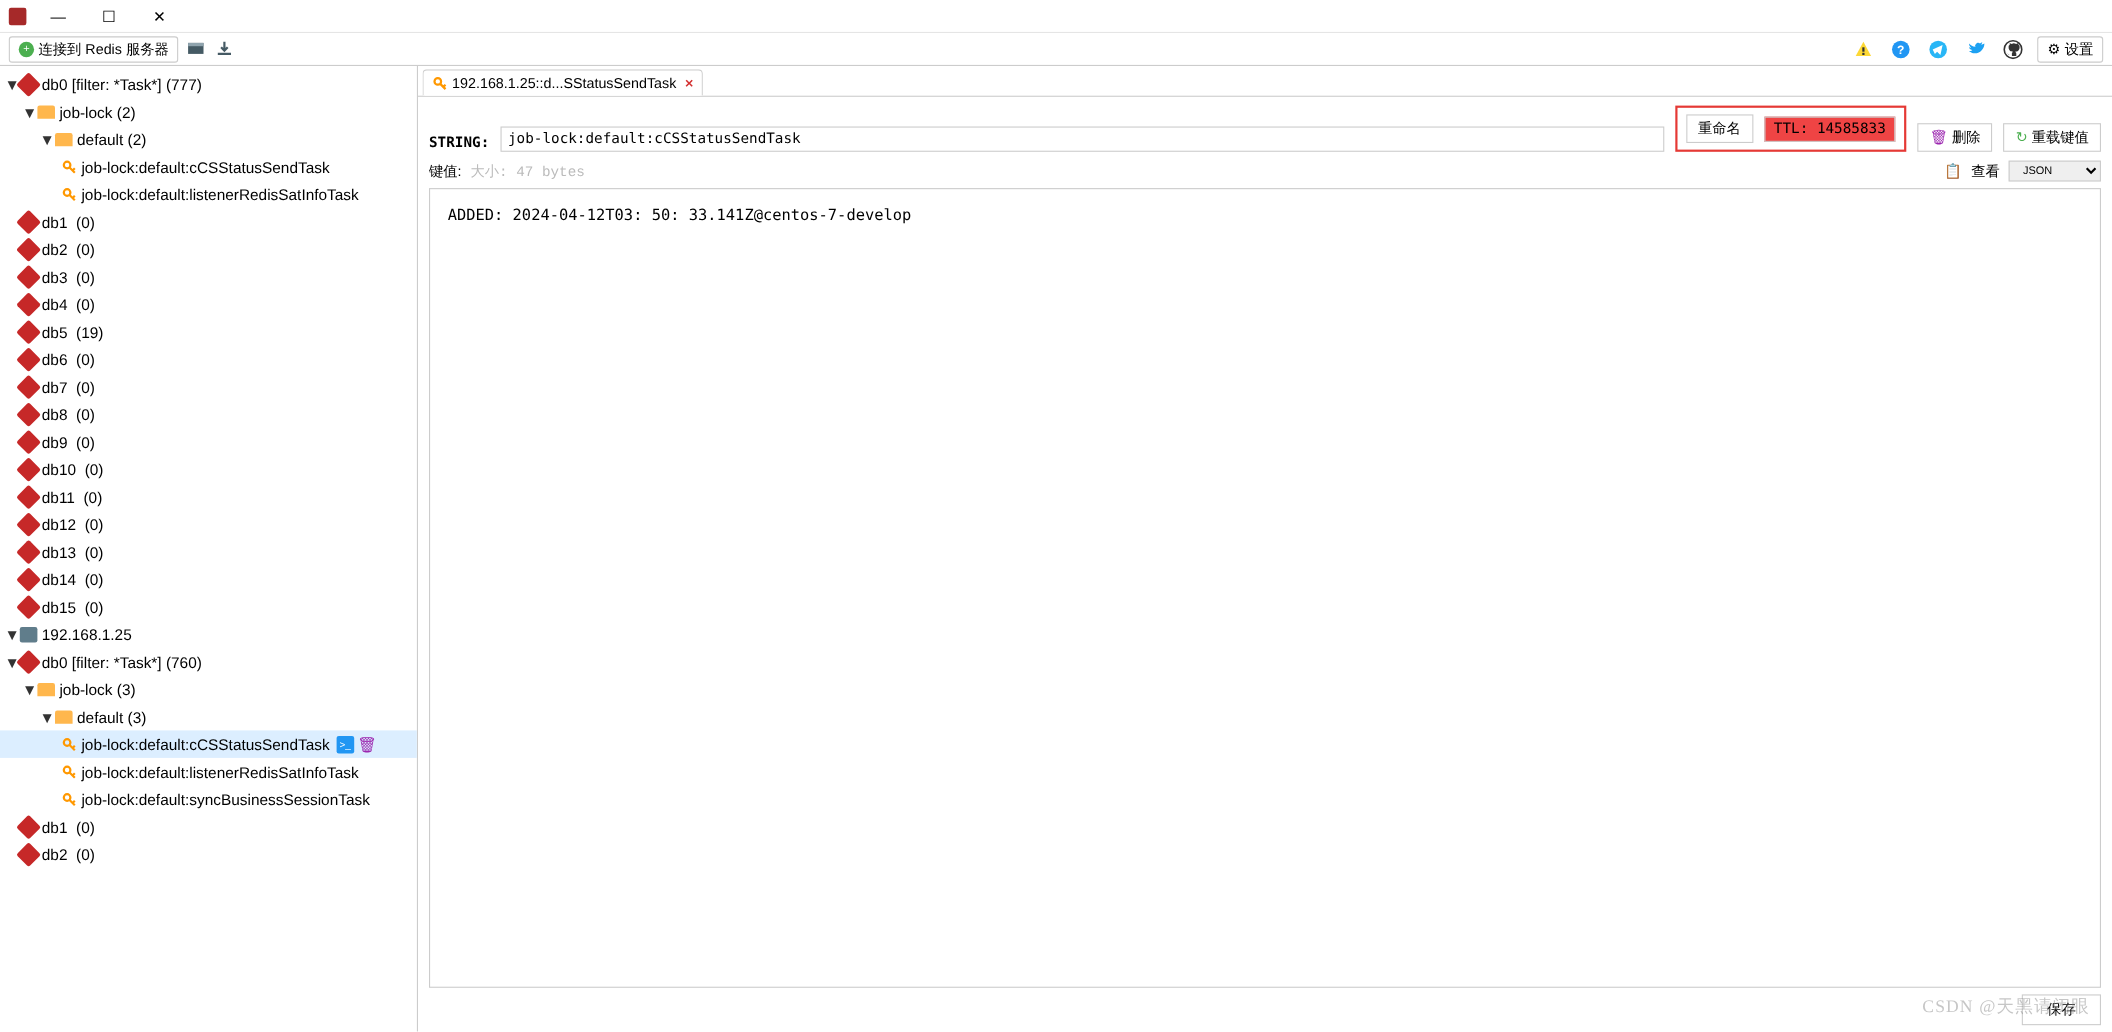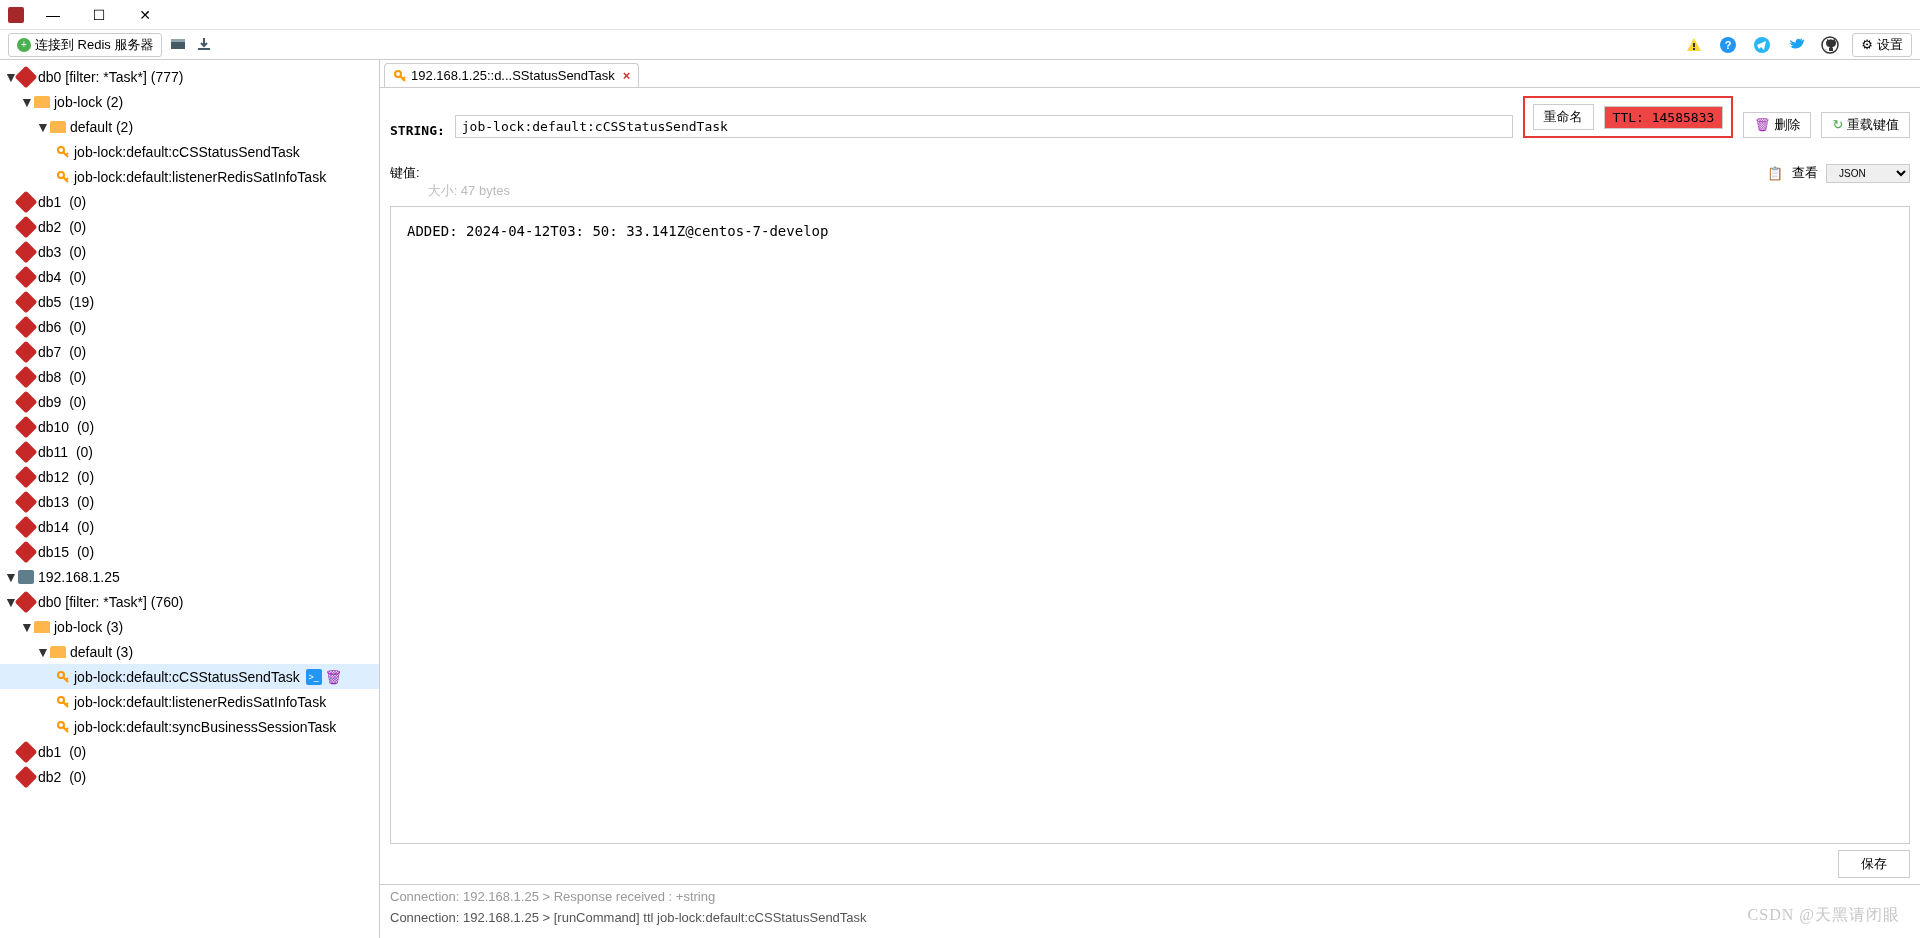--- a/index.html
+++ b/index.html
@@ -31,21 +31,21 @@
 .tab .close { color: #d32f2f; cursor: pointer; font-weight: bold; margin-left: 4px; }
 .detail-header { padding: 8px 10px; display: flex; align-items: flex-end; gap: 10px; }
 .detail-header .type { font-weight: bold; font-family: monospace; }
 .key-input { flex: 1; border: 1px solid #ccc; padding: 3px 6px; font-family: "SimSun", monospace; font-size: 13px; }
 .highlight-box { border: 2px solid #e53935; padding: 6px 8px; display: flex; gap: 10px; align-items: center; }
 .small-btn { border: 1px solid #ccc; padding: 3px 10px; background: #fff; cursor: pointer; font-size: 13px; }
 .ttl-box { border: 1px solid #ccc; padding: 3px 8px; font-family: monospace; font-size: 13px; background:#ef4444; }
 .del-icon { color: #9c27b0; }
 .reload-icon { color: #4caf50; }
 .value-header { padding: 0 10px 6px 10px; display: flex; align-items: center; gap: 8px; font-size: 13px; }
-.placeholder { color: #bbb; font-family: Liberation Sans, sans-serif; margin-top: 36px; }
+.placeholder { color: #bbb; font-family: Liberation Mono, monospace; }
 .view-select { border: 1px solid #ccc; padding: 2px 8px; width: 84px; font-size: 10px; }
 .value-box { flex: 1; margin: 0 10px; border: 1px solid #ccc; padding: 16px; font-family: "SimSun", monospace; font-size: 14px; overflow-y: scroll; }
 .save-row { display: flex; justify-content: flex-end; padding: 6px 10px; }
 .log-area { border-top: 1px solid #ccc; padding: 4px 10px; font-family: "SimSun", monospace; font-size: 13px; color: #555; height: 54px; overflow: hidden; }
 .log-faded { color: #999; }
 .watermark { position: fixed; bottom: 12px; right: 20px; color: rgba(128,128,128,0.45); font-size: 16px; font-family: "Microsoft YaHei"; letter-spacing: 1px; pointer-events: none; }
 svg.key-svg { width: 14px; height: 14px; }
 .pad0 { padding-left: 4px; } .pad1 { padding-left: 20px; } .pad2 { padding-left: 36px; } .pad3 { padding-left: 52px; }
 .row-actions { display: inline-flex; gap: 4px; margin-left: 6px; }
 .row-actions span { width: 16px; height: 16px; display: inline-flex; align-items: center; justify-content: center; }
@@ -261,21 +261,16 @@
         <option>JSON</option>
       </select>
     </div>
 
     <div class="value-box">ADDED: 2024-04-12T03: 50: 33.141Z@centos-7-develop</div>
 
     <div class="save-row">
       <button class="small-btn" style="padding:4px 22px;">保存</button>
     </div>
 
-    <div class="log-area">
-      <div class="log-faded">Connection: 192.168.1.25 &gt; Response received : +string</div>
-      <div style="height:6px"></div>
-      <div>Connection: 192.168.1.25 &gt; [runCommand] ttl job-lock:default:cCSStatusSendTask</div>
-    </div>
   </div>
 </div>
 
 <div class="watermark">CSDN @天黑请闭眼</div>
 
 </body></html>

